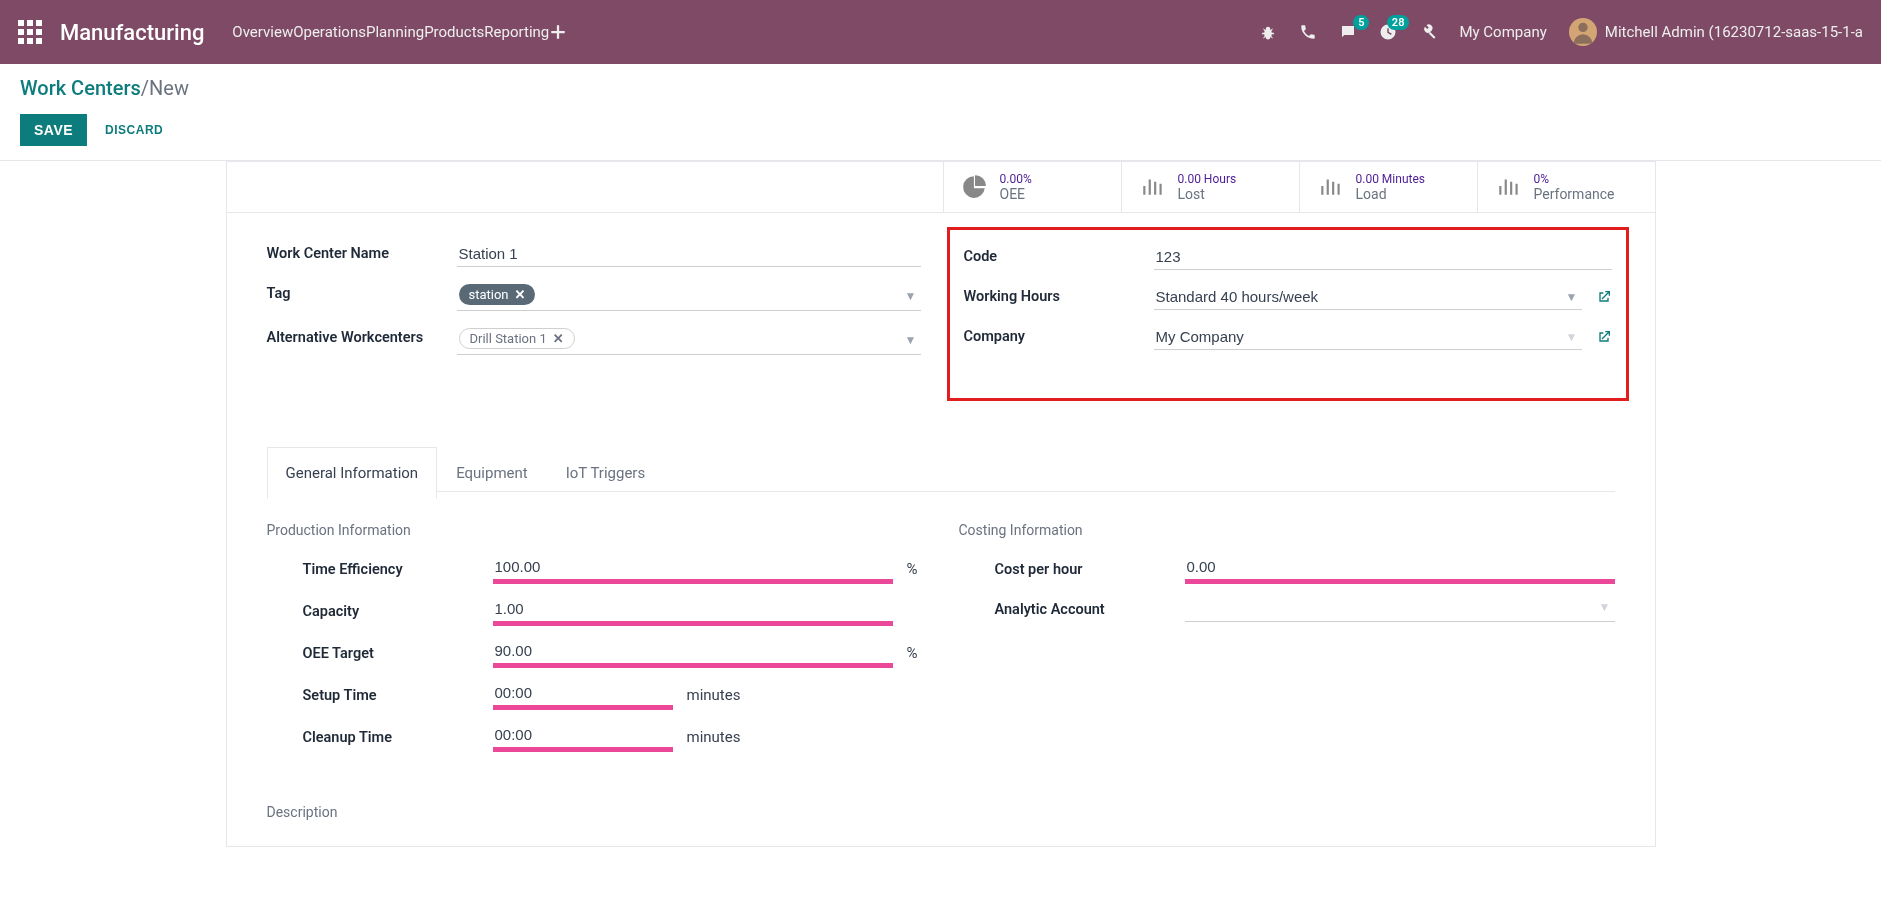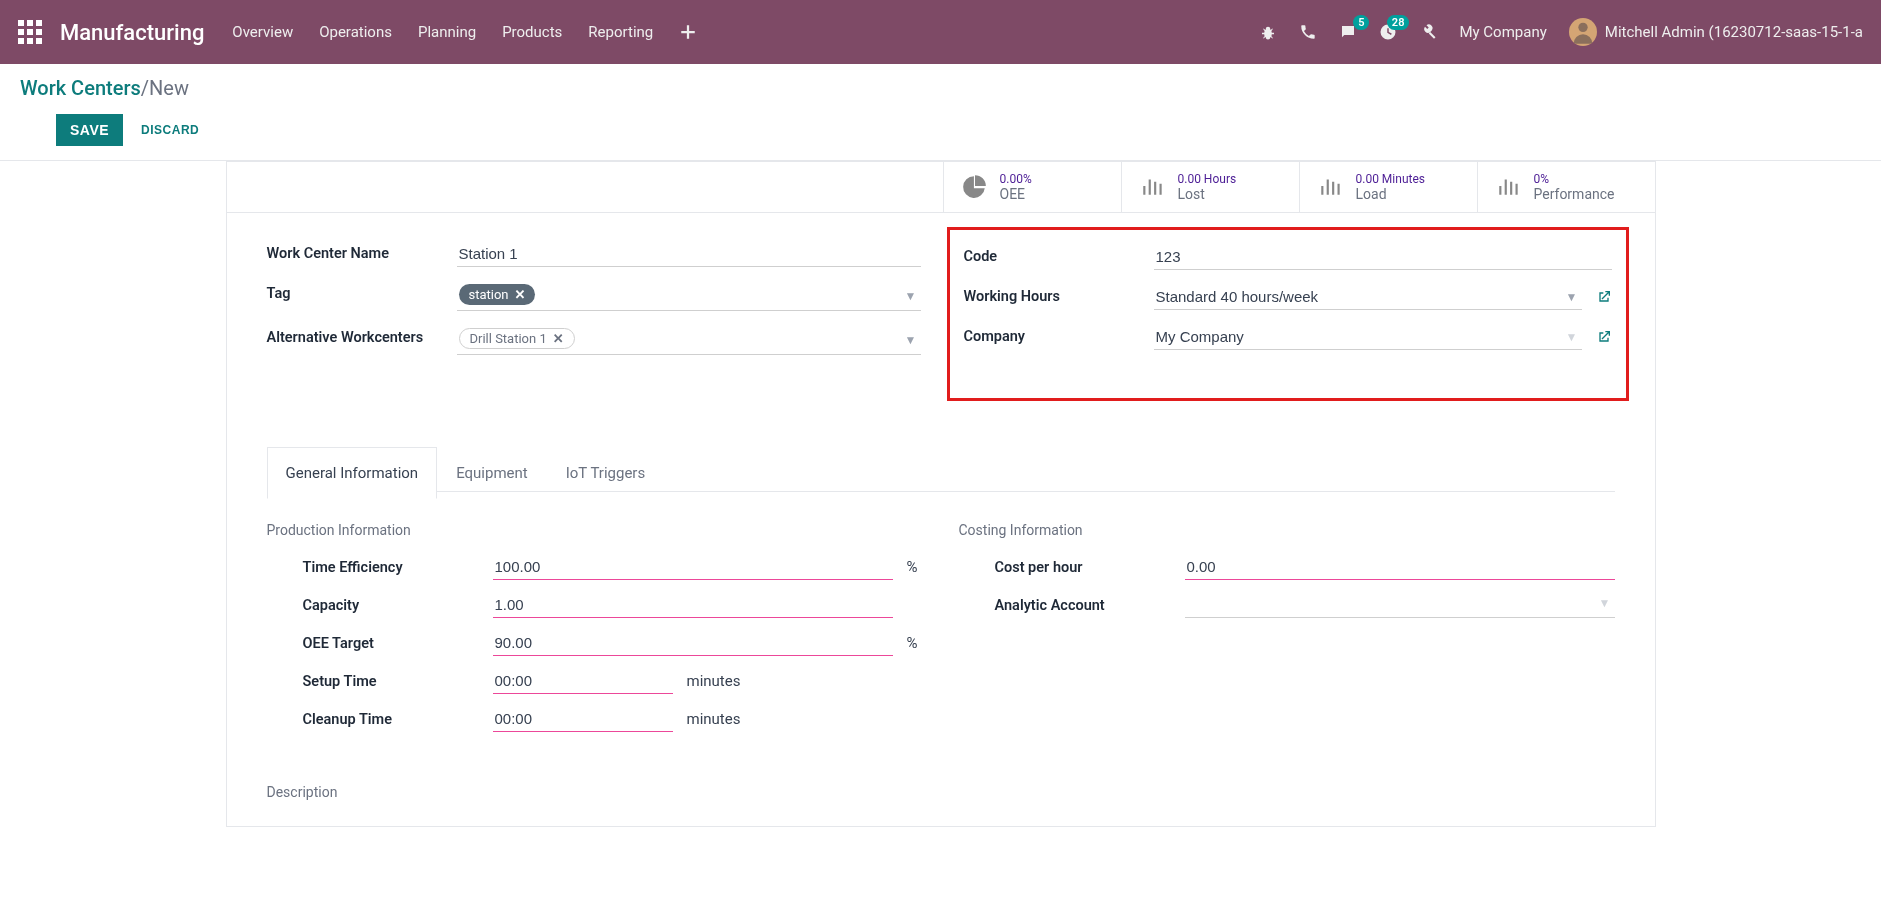--- a/index.html
+++ b/index.html
@@ -3,39 +3,39 @@
 <meta charset="utf-8">
 <style>
 * { box-sizing: border-box; margin: 0; padding: 0; }
 body { font-family: -apple-system, BlinkMacSystemFont, "Segoe UI", Roboto, "Helvetica Neue", Arial, sans-serif; font-size: 14px; color: #374151; background: #fff; }
 
 
 .navbar { background: #7e4a66; height: 64px; display: flex; align-items: center; padding: 0 18px; color: #fff; }
 .apps-icon { display: grid; grid-template-columns: repeat(3,6px); grid-template-rows: repeat(3,6px); gap: 3px; margin-right: 18px; cursor: pointer;}
 .apps-icon span { background: #fff; width: 6px; height: 6px; }
 .brand { font-size: 22px; font-weight: 500; color: #fff; margin-right: 28px; }
-.nav-items { display: flex; gap: 26px; align-items: center; }
+.nav-items { display: flex; align-items: center; }
 .nav-item { color: #eee; font-size: 15px; cursor: pointer; }
 .nav-right { margin-left: auto; display: flex; align-items: center; gap: 22px; }
 .nav-icon { color: #eee; cursor: pointer; display: flex; align-items: center; position: relative; }
 .nav-icon svg { width: 18px; height: 18px; fill: currentColor; }
 .badge { position: absolute; top: -8px; right: -12px; background: #00a09d; color: #fff; border-radius: 9px; padding: 1px 5px; font-size: 11px; font-weight: 600;}
 .avatar { width: 28px; height: 28px; border-radius: 50%; background: #d4a574; display: inline-flex; align-items: center; justify-content: center; overflow: hidden;}
 .avatar svg { width: 28px; height: 28px; }
 .user-text { color: #eee; font-size: 15px; }
 .company-text { color: #eee; font-size: 15px; }
 
 
 .control-panel { padding: 12px 20px 14px; border-bottom: 1px solid #e5e7eb; }
 .breadcrumb { font-size: 20px; display: flex; align-items: center; gap: 0; margin-bottom: 14px;}
 .crumb-root { color: #0d7c7c; cursor: pointer; font-weight: 500;}
 .crumb-sep { color: #6b7280; }
 .crumb-new { color: #6b7280; }
 .actions { display: flex; gap: 18px; align-items: center; }
-.btn-save { background: #0d7c7c; color: #fff; border: none; padding: 8px 14px; font-size: 14px; font-weight: 600; cursor: pointer; letter-spacing: .5px; margin-left: 36px;}
+.btn-save { background: #0d7c7c; color: #fff; border: none; padding: 8px 14px; font-size: 14px; font-weight: 600; cursor: pointer; letter-spacing: .5px;}
 .btn-discard { color: #0d7c7c; background: none; border: none; font-size: 12px; font-weight: 600; cursor: pointer; letter-spacing: .5px;}
 
 
 .sheet-wrap { padding: 0 0 40px; }
 .sheet { max-width: 1430px; margin: 0 auto; border: 1px solid #e5e7eb; background: #fff; }
 
 
 .statbar { display: flex; justify-content: flex-end; border-bottom: 1px solid #e5e7eb; }
 .stat { display: flex; align-items: center; gap: 12px; padding: 10px 18px; border-left: 1px solid #e5e7eb; min-width: 178px; cursor: pointer;}
 .stat .sicon { color: #888; }
@@ -70,21 +70,21 @@
 .tabs { display: flex; border-bottom: 1px solid #e5e7eb; margin-top: 38px;}
 .tab { padding: 16px 18px; font-size: 15px; color: #6b7280; cursor: pointer; border: 1px solid transparent; border-bottom: none; position: relative; top: 8px;}
 .tab.active { color: #374151; border-color: #e5e7eb; background: #fff; border-bottom: 1px solid #fff;}
 .tabpane { padding: 30px 0 0; }
 
 .section-title { color: #6b7280; font-size: 14px; margin-bottom: 16px; }
 
 .genrow { display: flex; align-items: center; margin-bottom: 12px; }
 .genlabel { width: 190px; font-weight: 600; font-size: 14.5px; color: #1f2937; margin-left: 36px;}
 .genwidget { display: flex; align-items: center; gap: 14px; }
-.genwidget input { border: none; border-bottom: 1px solid #ec4899; padding: 4px 2px; font-size: 15px; color: #374151; background: transparent; outline: none;}
+.genwidget input { border: none; border-bottom: 5px solid #ec4899; padding: 4px 2px; font-size: 15px; color: #374151; background: transparent; outline: none;}
 .genwidget .wide { width: 400px; }
 .genwidget .narrow { width: 180px; }
 .unit { color: #374151; font-size: 15px; }
 
 .aa-wrap { border-bottom: 1px solid #cfcfcf; width: 430px; min-height: 26px; position: relative;}
 .aa-wrap .dd-caret { top: 4px; }
 </style>
 </head>
 <body>
 

